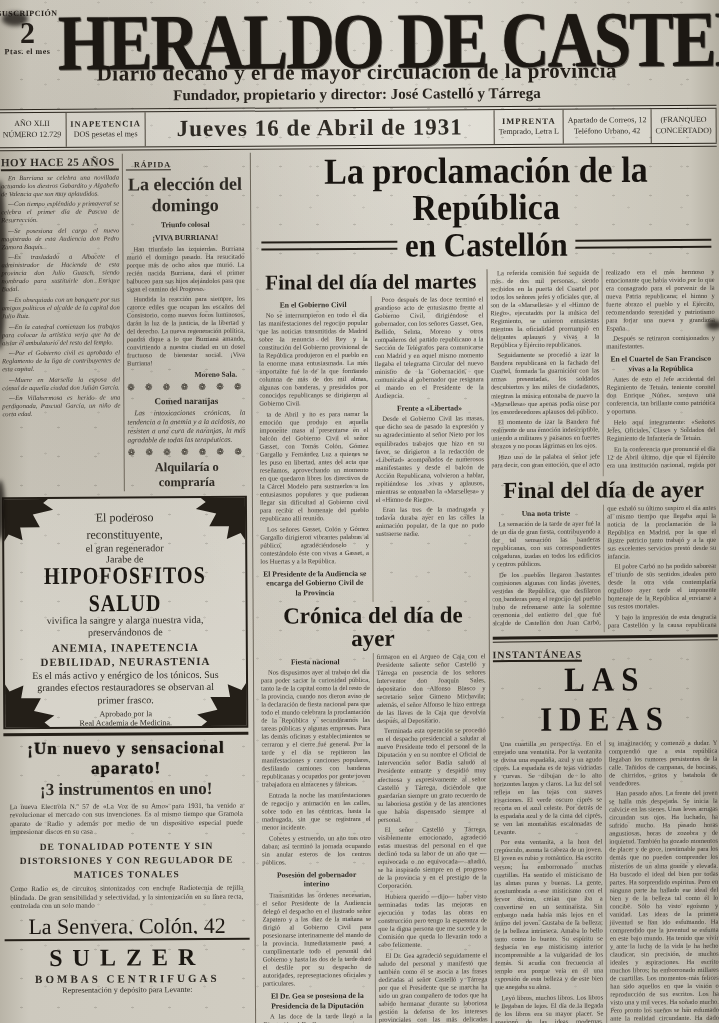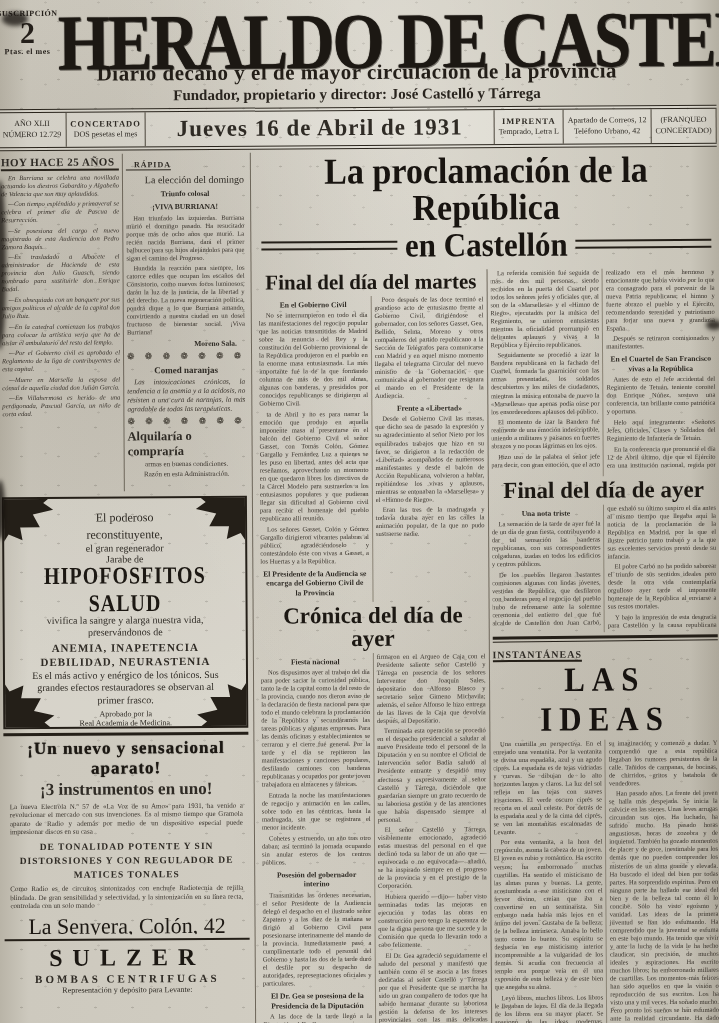--- a/index.html
+++ b/index.html
@@ -32,27 +32,27 @@
   .cell b{font-size:8.5px;letter-spacing:1px;}
   .cell.date{flex:1;font-size:23px;font-weight:bold;letter-spacing:1px;}
   
   .content{display:flex;margin-top:3px;height:871px;}
   .rail{width:249px;border-right:1px solid #6d665a;padding-right:3px;}
   .railtop{display:flex;height:338px;overflow:hidden;}
   .railcol{width:50%;padding:0 3px;overflow:hidden;}
   .railcol.first{border-right:1px solid #6d665a;}
   h3.boxhead{font-size:11px;font-weight:bold;text-align:left;margin:2px 0 3px;border-bottom:2px solid #2a251d;padding-bottom:1px;letter-spacing:.5px;}
   .kicker{font-size:8px;font-weight:bold;border-bottom:1px solid #2a251d;display:inline-block;margin:1px 0 2px;letter-spacing:1px;padding-left:8px;}
-  h3.colhead{font-size:10px;font-weight:normal;text-align:right;margin:2px 0 2px;}
+  h3.colhead{font-size:18px;font-weight:bold;text-align:center;margin:2px 0 2px;}
   h4{font-size:7.6px;font-weight:bold;text-align:center;margin:4px 2px 2px;line-height:1.25;}
   p{font-size:6.6px;line-height:1.22;margin:0 0 2.5px;text-align:justify;text-indent:7px;color:#39332c;}
   .italic p{font-style:italic;}
   .sig{font-size:7.5px;font-weight:bold;text-align:right;padding-right:8px;margin:2px 0;}
   .orn{font-size:9px;letter-spacing:4px;text-align:center;color:#2a251d;margin:3px 0;white-space:nowrap;overflow:hidden;}
-  .adhead{font-size:12.5px;font-weight:bold;margin:3px 0 1px;}
+  .adhead{font-size:12.5px;font-weight:bold;text-align:center;margin:3px 0 1px;}
   .adsmall{font-size:7px;text-align:center;margin:0 0 1px;text-indent:0;}
   
   .salud{position:relative;border:2px solid #241f18;margin:5px 2px 4px;height:218px;overflow:hidden;text-align:center;padding:10px 22px 0;background:rgba(255,255,250,.2);}
   .salud .corner{position:absolute;width:58px;height:58px;background:#241f18;
     clip-path:polygon(0 0,100% 0,78% 18%,95% 30%,60% 38%,72% 60%,38% 60%,42% 82%,18% 72%,0 100%);}
   .salud .c-tl{top:-6px;left:-6px;}
   .salud .c-tr{top:-6px;right:-6px;transform:scaleX(-1);}
   .salud .c-bl{bottom:-6px;left:-6px;transform:scaleY(-1);}
   .salud .c-br{bottom:-6px;right:-6px;transform:scale(-1,-1);}
   .salud .l1{font-size:12px;margin:2px 0 0;}
@@ -112,21 +112,21 @@
     </div>
     <div class="tagline">Diario decano y el de mayor circulación de la provincia</div>
     <div class="founder">Fundador, propietario y director: José Castelló y Tárrega</div>
 
     <div class="infobar">
       <div class="cell">
         <span>AÑO XLII</span>
         <span>NÚMERO 12.729</span>
       </div>
       <div class="cell">
-        <b>CONCERTADO</b>
+        <b>INAPETENCIA</b>
         <span>DOS pesetas el mes</span>
       </div>
       <div class="cell date">Jueves 16 de Abril de 1931</div>
       <div class="cell">
         <b>IMPRENTA</b>
         <span>Temprado, Letra L</span>
       </div>
       <div class="cell">
         <span>Apartado de Correos, 12</span>
         <span>Teléfono Urbano, 42</span>

